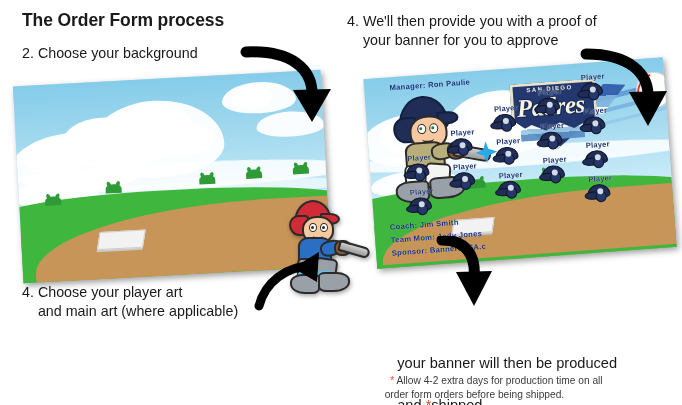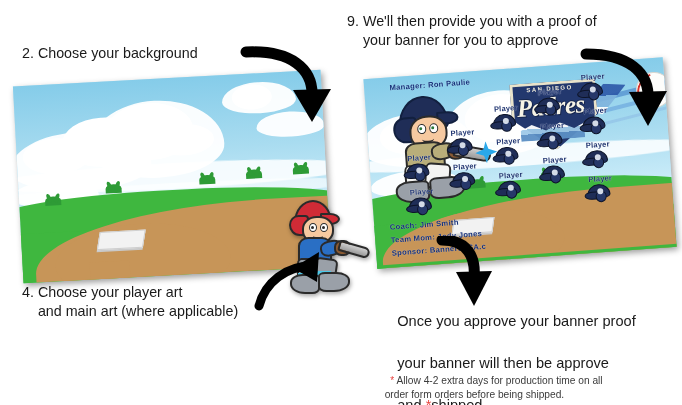--- a/index.html
+++ b/index.html
@@ -149,30 +149,31 @@
   .mitt{background:#8a5a33;border:2px solid #2b2b2b;}
   .bat{background:linear-gradient(180deg,#cfcfcf,#9b9b9b);border:2px solid #2b2b2b;}
   .spark{position:absolute;background:#2aa8ea;
     clip-path:polygon(50% 0%,61% 35%,100% 50%,61% 65%,50% 100%,39% 65%,0% 50%,39% 35%);}
 </style>
 </head>
 <body>
 
 <div class="stage">
 
+  <div class="title">The Order Form process</div>
 
   <div class="step" id="step1">2. Choose your background</div>
   <div class="step" id="step2">4. Choose your player art
     and main art (where applicable)</div>
-  <div class="step" id="step4">9. We'll then provide you with a proof of
+  <div class="step" id="step4">4. We'll then provide you with a proof of
     your banner for you to approve</div>
 
   <div class="step" id="approve">
-    <span>Once you approve your banner proof</span><br>
-    <span>your banner will then be approve</span><br>
+    <br>
+    <span>your banner will then be produced</span><br>
     <span>and </span><span class="ast">*</span><span>shipped</span>
   </div>
 
   <div id="footnote">
     <span class="ast">*</span><span> Allow 4-2 extra days for production time on all
   order form orders before being shipped.</span>
   </div>
 
   <div class="card" id="bg-card">
     <div class="scene">

